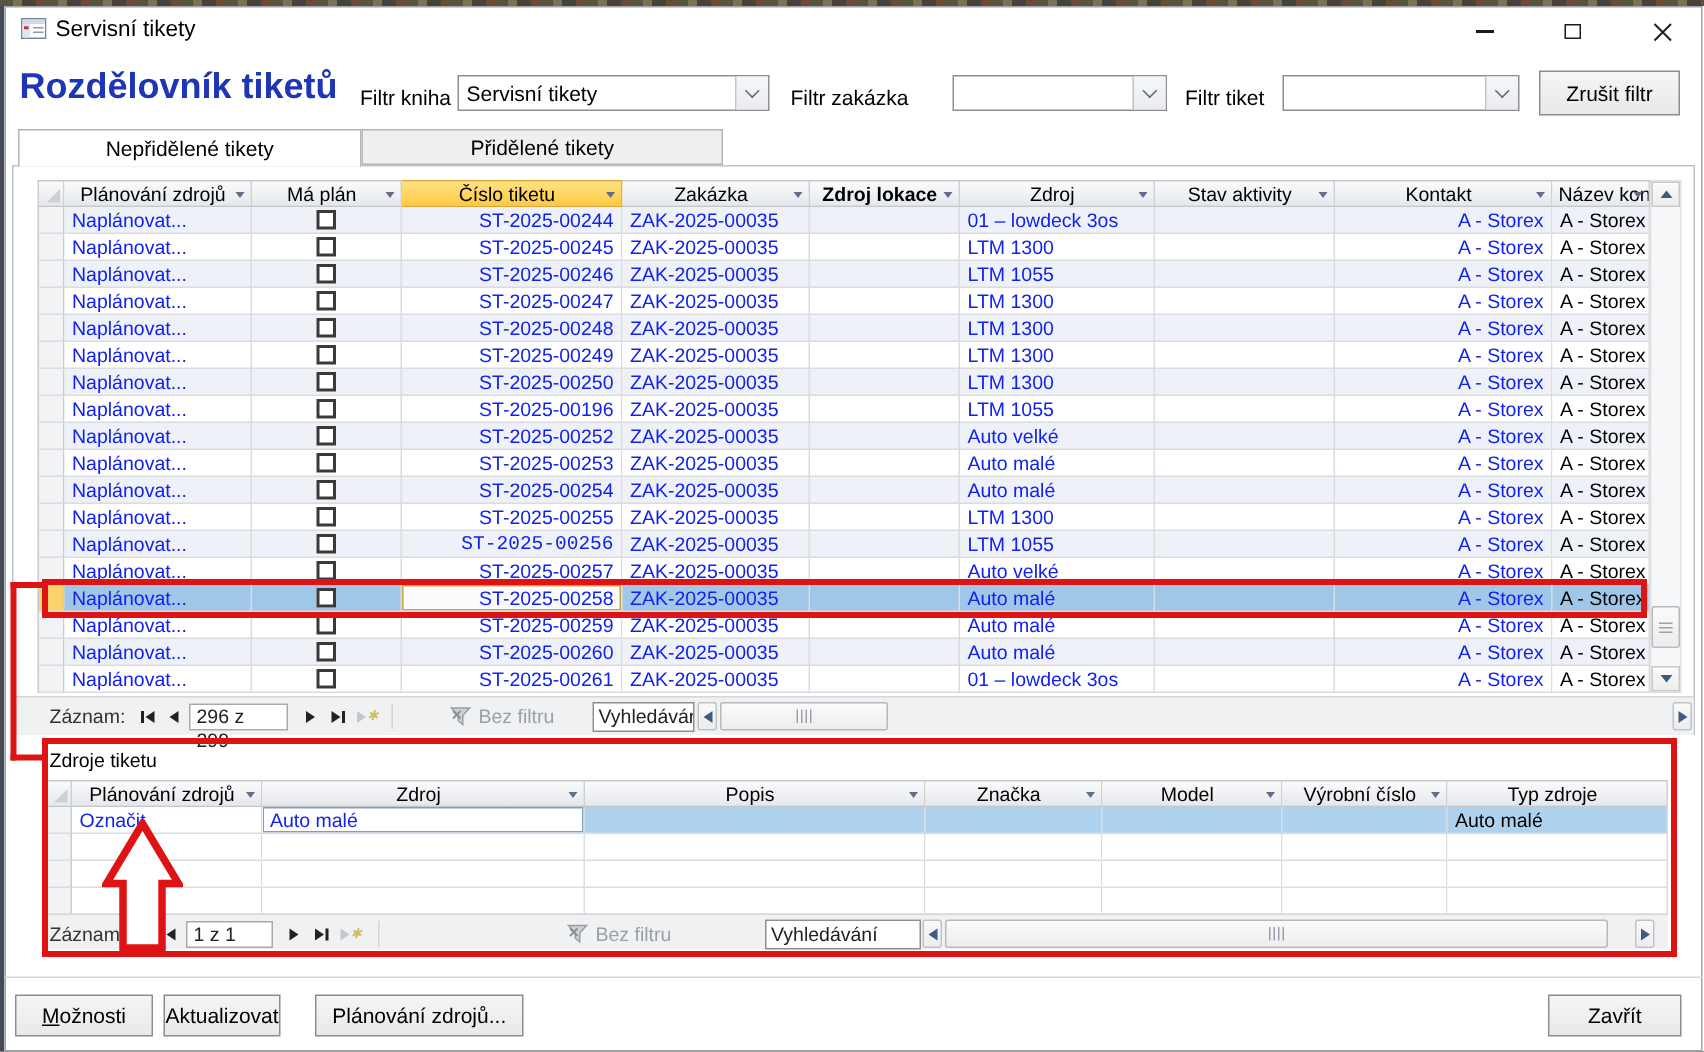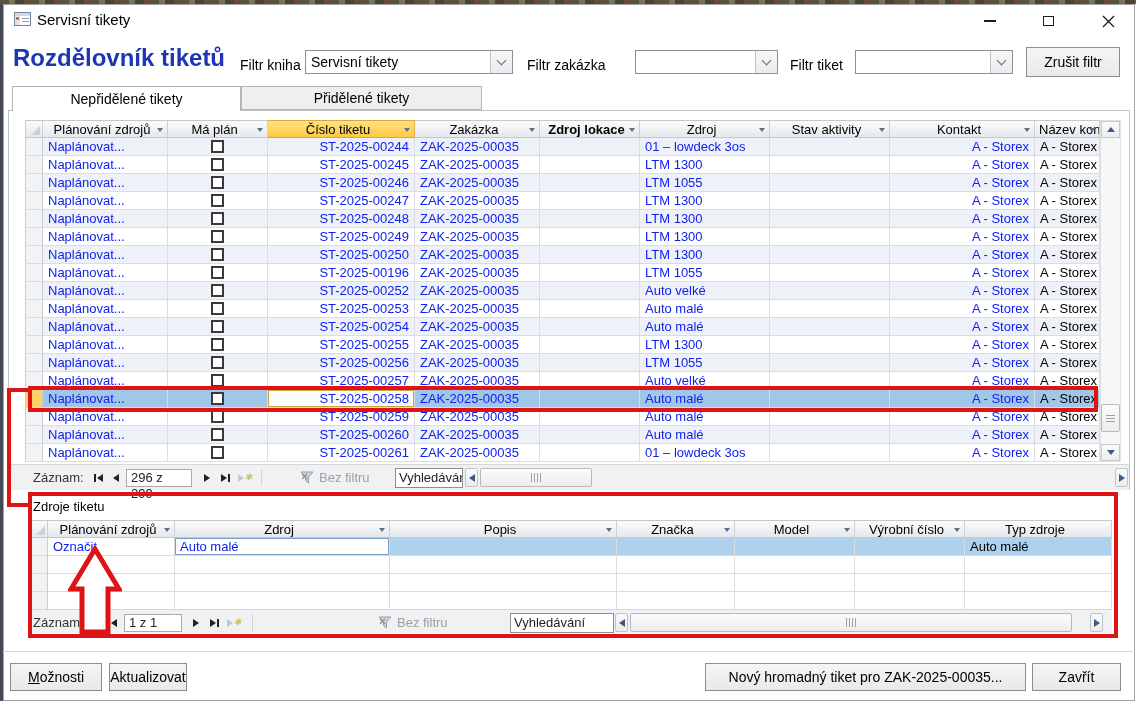--- a/index.html
+++ b/index.html
@@ -329,21 +329,21 @@
         <div class="g-cell d-cell" style="width: 120px;"></div>
         <div class="g-cell d-cell link center" style="width: 145px;">A - Storex</div>
         <div class="g-cell d-cell" style="width: 65px;">A - Storex</div>
       </div>
       <div class="g-row d-row alt">
         <div class="g-cell sel-cell" style="width: 18px;"></div>
         <div class="g-cell d-cell link" style="width: 125px;">Naplánovat...</div>
         <div class="g-cell d-cell cb-cell" style="width: 100px;">
           <span class="cb"></span>
         </div>
-        <div class="g-cell d-cell link center" style="width: 147px;">ST-2025-00256</div>
+        <div class="g-cell d-cell link center" style="width: 147px; font-family: Liberation Mono, monospace;">ST-2025-00256</div>
         <div class="g-cell d-cell link" style="width: 125px;">ZAK-2025-00035</div>
         <div class="g-cell d-cell" style="width: 100px;"></div>
         <div class="g-cell d-cell link" style="width: 130px;">LTM 1055</div>
         <div class="g-cell d-cell" style="width: 120px;"></div>
         <div class="g-cell d-cell link center" style="width: 145px;">A - Storex</div>
         <div class="g-cell d-cell" style="width: 65px;">A - Storex</div>
       </div>
       <div class="g-row d-row">
         <div class="g-cell sel-cell" style="width: 18px;"></div>
         <div class="g-cell d-cell link" style="width: 125px;">Naplánovat...</div>
@@ -573,21 +573,21 @@
         </span>
       </div>
       <div class="sq-btn" style="left: 1060px;">
         <i class="tri-r blue"></i>
       </div>
     </div>
 
   <div class="divider"></div>
   <div class="btn" style="left:10px;top:663px;width:92px;height:28px"><u>M</u>ožnosti</div>
   <div class="btn" style="left:109px;top:663px;width:78px;height:28px">Aktualizovat</div>
-  <div class="btn" style="left:705px;top:663px;width:321px;height:28px">Nový hromadný tiket pro ZAK-2025-00035...</div>
+  <div class="btn" style="left:210px;top:663px;width:139px;height:28px">Plánování zdrojů...</div>
   <div class="btn" style="left:1032px;top:663px;width:89px;height:28px">Zavřít</div>
 
   <div class="ann ann-rect" style="left:28px;top:386px;width:1070px;height:26px"></div>
   <div class="ann ann-line" style="left:7px;top:388px;width:25px;height:4px"></div>
   <div class="ann ann-line" style="left:7px;top:388px;width:4px;height:119px"></div>
   <div class="ann ann-line" style="left:7px;top:503px;width:25px;height:4px"></div>
   <div class="ann ann-rect" style="left:28px;top:492px;width:1090px;height:146px"></div>
   <svg class="ann" style="left:68px;top:546px" width="54" height="90" viewBox="0 0 54 90">
     <polygon points="27,3 51,43 40,43 40,86 14,86 14,43 3,43" fill="#ffffff" stroke="#de1414" stroke-width="5" stroke-linejoin="miter"></polygon>
   </svg>

